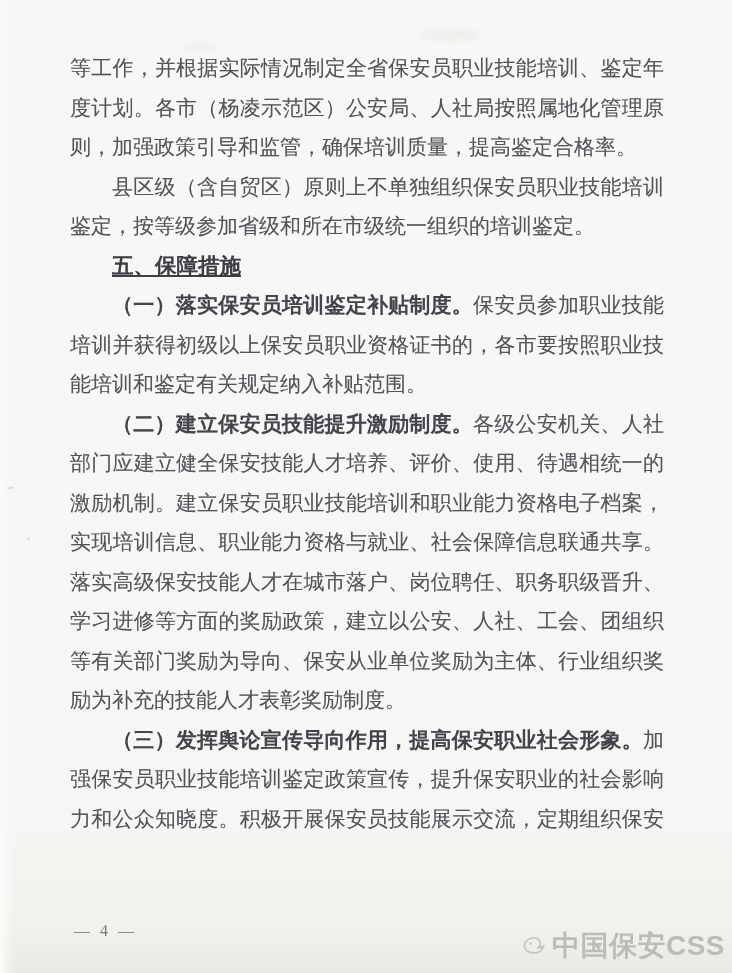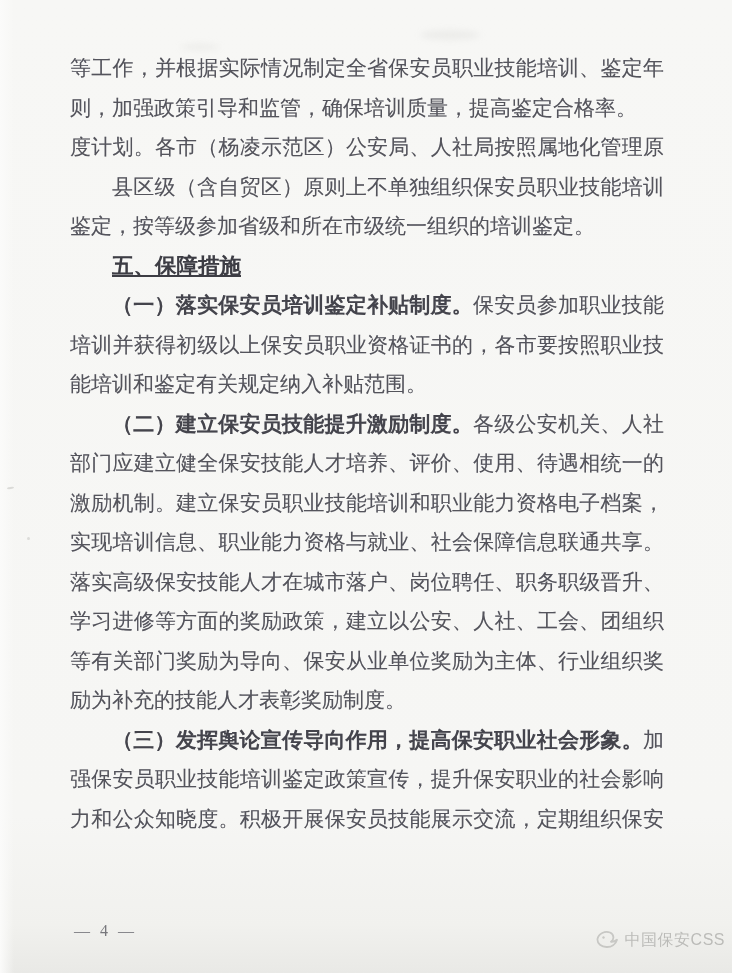--- a/index.html
+++ b/index.html
@@ -39,21 +39,21 @@
   .footer-pagenum{
     position:absolute;left:74px;top:922px;
     font-size:16px;letter-spacing:3px;color:var(--page-number);
     font-family:"Liberation Serif","DejaVu Serif",serif;
   }
   .watermark{
     position:absolute;right:7px;top:927px;
     display:flex;align-items:center;gap:5px;
     color:var(--watermark);
     font-family:"Liberation Sans","DejaVu Sans",sans-serif;
-    font-size:16px;font-weight:normal;letter-spacing:0.5px;
+    font-size:28px;font-weight:bold;letter-spacing:0.5px;
     opacity:0.95;
   }
   .wm-icon{display:inline-flex;width:26px;height:26px;}
   .speck{position:absolute;background:#c2c2c0;border-radius:50%;}
   .speck.s1{left:7px;top:487px;width:7px;height:2px;opacity:.55;transform:rotate(-8deg);}
   .speck.s2{left:27px;top:537px;width:3px;height:3px;opacity:.5;}
   .smudge{position:absolute;background:#d9d9d6;filter:blur(3px);opacity:.35;border-radius:50%;}
   .smudge.m1{left:420px;top:30px;width:60px;height:10px;}
   .smudge.m2{left:180px;top:44px;width:40px;height:6px;}
 </style>
@@ -61,22 +61,22 @@
 <body style="background-color: rgb(246, 246, 244);">
 
 <div class="edge-strip"></div>
 <div class="smudge m1"></div>
 <div class="smudge m2"></div>
 <div class="speck s1"></div>
 <div class="speck s2"></div>
 
 <div class="doc">
     <div class="line body justify">等工作，并根据实际情况制定全省保安员职业技能培训、鉴定年</div>
+    <div class="line body justify">度计划。各市（杨凌示范区）公安局、人社局按照属地化管理原</div>
     <div class="line body">则，加强政策引导和监管，确保培训质量，提高鉴定合格率。</div>
-    <div class="line body justify">度计划。各市（杨凌示范区）公安局、人社局按照属地化管理原</div>
     <div class="line body indent justify">县区级（含自贸区）原则上不单独组织保安员职业技能培训</div>
     <div class="line body">鉴定，按等级参加省级和所在市级统一组织的培训鉴定。</div>
     <div class="line heading indent">五、保障措施</div>
     <div class="line body indent justify"><span class="lead">（一）落实保安员培训鉴定补贴制度。</span><span>保安员参加职业技能</span></div>
     <div class="line body justify">培训并获得初级以上保安员职业资格证书的，各市要按照职业技</div>
     <div class="line body">能培训和鉴定有关规定纳入补贴范围。</div>
     <div class="line body indent justify"><span class="lead">（二）建立保安员技能提升激励制度。</span><span>各级公安机关、人社</span></div>
     <div class="line body justify">部门应建立健全保安技能人才培养、评价、使用、待遇相统一的</div>
     <div class="line body justify">激励机制。建立保安员职业技能培训和职业能力资格电子档案，</div>
     <div class="line body justify">实现培训信息、职业能力资格与就业、社会保障信息联通共享。</div>

